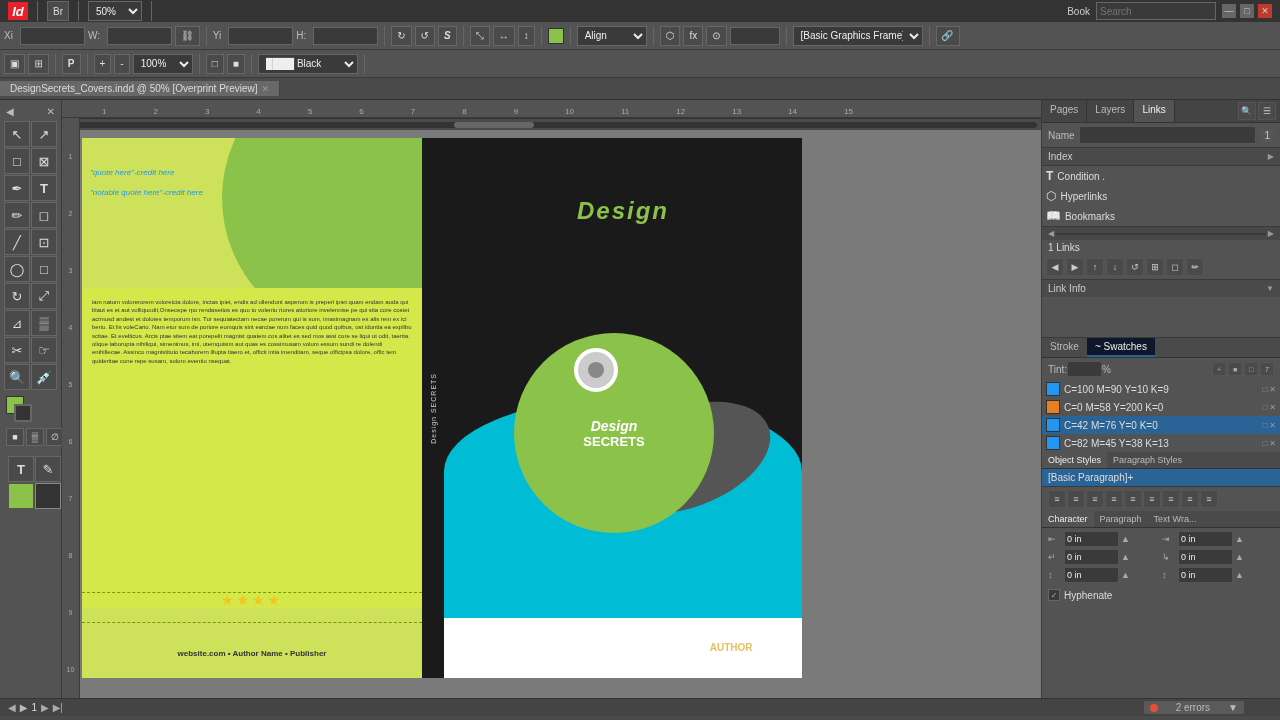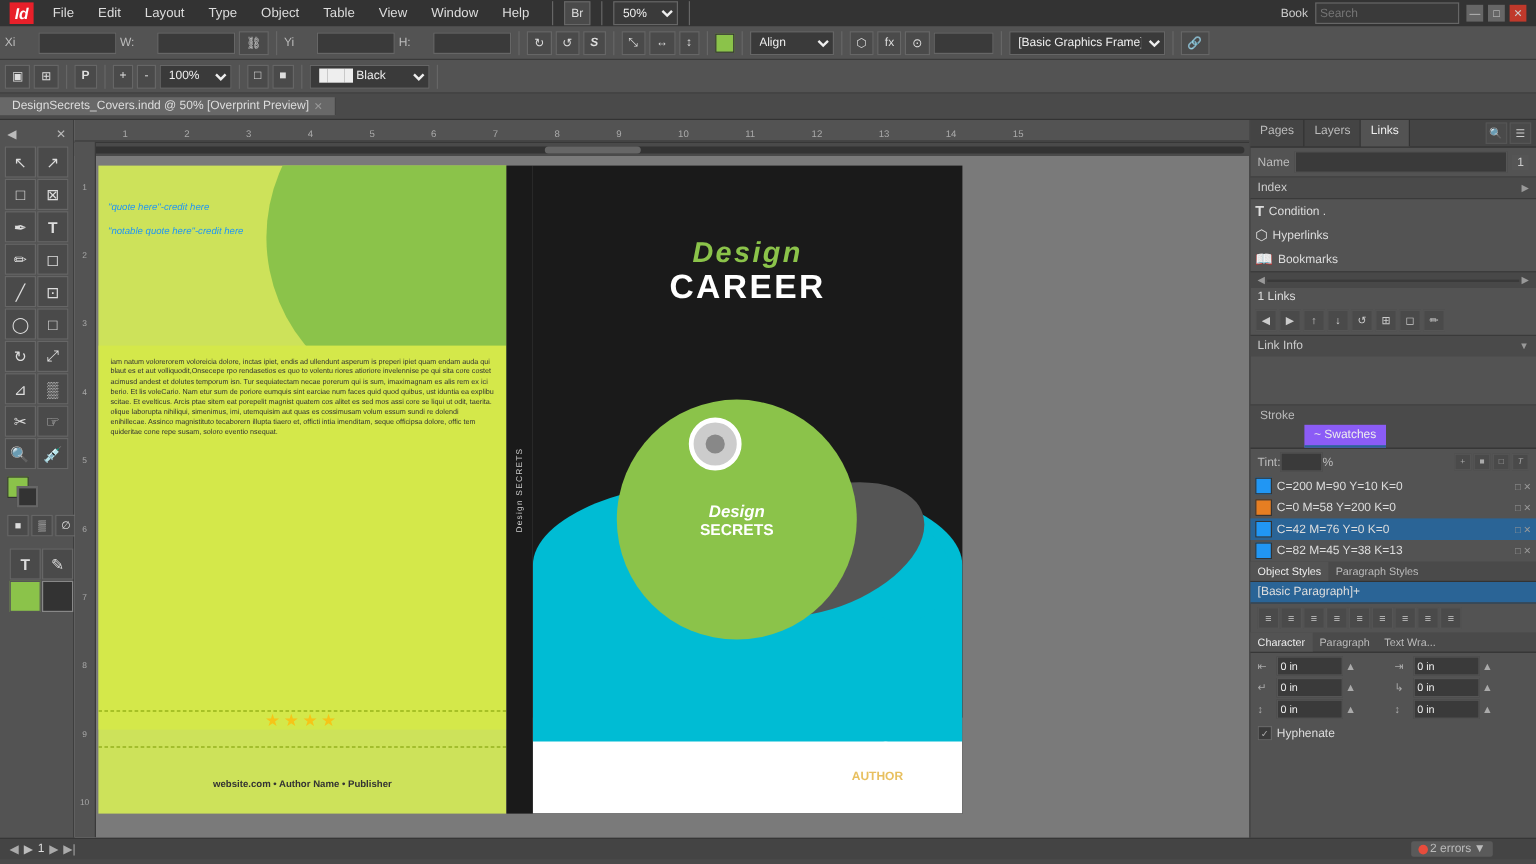--- a/index.html
+++ b/index.html
@@ -52,21 +52,21 @@
     }
     .tb-field {
       background: #3a3a3a;
       border: 1px solid #666;
       color: #eee;
       font-size: 10px;
       padding: 1px 3px;
       width: 65px;
       height: 18px;
     }
-    .tb-label { color: #bbb; font-size: 10px; margin-right: 16px; }
+    .tb-label { color: #bbb; font-size: 10px; margin-right: 4px; }
     .tb-separator { width: 1px; height: 20px; background: #666; margin: 0 3px; }
     .tb-btn {
       background: #4a4a4a;
       border: 1px solid #666;
       color: #ddd;
       font-size: 10px;
       padding: 1px 5px;
       height: 20px;
       cursor: pointer;
       display: flex; align-items: center;
@@ -314,21 +314,21 @@
       display: flex;
       background: #4a4a4a;
       border-bottom: 1px solid #333;
     }
     .ss-tab {
       padding: 3px 8px;
       cursor: pointer;
       font-size: 10px;
       color: #bbb;
     }
-    .ss-tab.active { background: #8b5cf6; color: #eee; border-bottom: 2px solid #2a6496; margin-top: 16px; }
+    .ss-tab.active { background: #0f172a; color: #eee; border-bottom: 2px solid #2a6496; }
 
     
     .styles-tabs {
       display: flex;
       background: #4a4a4a;
       border-bottom: 1px solid #333;
     }
     .style-tab {
       padding: 3px 6px;
       cursor: pointer;
@@ -376,21 +376,21 @@
       align-items: center;
       padding: 0 8px;
       color: #bbb;
       font-size: 10px;
       border-top: 1px solid #333;
       gap: 8px;
     }
     .status-page { display: flex; align-items: center; gap: 4px; }
     .status-btn { cursor: pointer; color: #aaa; }
     .status-errors { 
-      display: flex; align-items: center; gap: 2px;
+      display: flex; align-items: center; gap: 18px;
       background: #5a5a5a; padding: 1px 6px; border-radius: 2px;
     }
     .error-dot { width: 8px; height: 8px; background: #e74c3c; border-radius: 50%; }
 
     
     #canvas-scroll-h {
       height: 12px; background: #4a4a4a; border-top: 1px solid #333;
       display: flex; align-items: center; padding: 0 4px;
     }
     .scroll-track { flex: 1; height: 6px; background: #333; border-radius: 3px; }
@@ -462,31 +462,20 @@
       display: flex; align-items: center; justify-content: center;
       font-size: 8px; color: #aaa;
     }
   </style>
 </head>
 <body>
 
 <div id="titlebar">
   <div class="left">
     <div class="logo">Id</div>
-    <div id="menubar" style="background:transparent;border:none;height:auto;">
-      <div class="menu-item">File</div>
-      <div class="menu-item">Edit</div>
-      <div class="menu-item">Layout</div>
-      <div class="menu-item">Type</div>
-      <div class="menu-item">Object</div>
-      <div class="menu-item">Table</div>
-      <div class="menu-item">View</div>
-      <div class="menu-item">Window</div>
-      <div class="menu-item">Help</div>
-    </div>
     <div class="tb-separator"></div>
     <button class="tb-btn">Br</button>
     <div class="tb-separator"></div>
     <select class="tb-dropdown">
       <option>50%</option><option>75%</option><option>100%</option>
     </select>
     <div class="tb-separator"></div>
   </div>
   <div style="display:flex;align-items:center;gap:6px;">
     <span style="color:#ccc;font-size:10px;">Book</span>
@@ -685,21 +674,20 @@
               <div>SECRETS</div>
             </div>
           </div>
 
           <div style="position:absolute;top:210px;left:130px;width:44px;height:44px;background:#ccc;border-radius:50%;border:4px solid #fff;z-index:4;">
             <div style="position:absolute;top:50%;left:50%;transform:translate(-50%,-50%);width:16px;height:16px;background:#888;border-radius:50%;"></div>
           </div>
 
           <div style="position:absolute;top:60px;left:0;right:0;text-align:center;color:#fff;font-weight:bold;font-size:28px;letter-spacing:2px;line-height:1.1;z-index:5;">
             <div style="color:#8bc34a;font-style:italic;font-size:24px;">Design</div>
-            <div>CAREER</div>
           </div>
 
           <div style="position:absolute;bottom:25px;right:20px;font-size:10px;font-weight:bold;color:#ccc;z-index:5;">
             <span style="color:#e8c060;">AUTHOR</span><span style="color:#fff;">NAME</span>
           </div>
 
           <div style="position:absolute;top:480px;left:290px;width:8px;height:8px;border-radius:50%;background:rgba(255,255,255,0.7);z-index:10;"></div>
         </div>
       </div>
     </div>
@@ -790,21 +778,21 @@
         <div class="swatch-type-icon">+</div>
         <div class="swatch-type-icon">■</div>
         <div class="swatch-type-icon">□</div>
         <div class="swatch-type-icon" style="font-style:italic;">T</div>
       </div>
     </div>
 
     <div>
       <div class="swatch-item">
         <div class="swatch-box" style="background:#2196F3;"></div>
-        <span>C=200 M=90 Y=10 K=0</span>
+        <span>C=100 M=90 Y=10 K=9</span>
         <div class="swatch-icons">
           <span class="swatch-small-icon">□</span>
           <span class="swatch-small-icon">✕</span>
         </div>
       </div>
       <div class="swatch-item">
         <div class="swatch-box" style="background:#e67e22;"></div>
         <span>C=0 M=58 Y=200 K=0</span>
         <div class="swatch-icons">
           <span class="swatch-small-icon">□</span>

